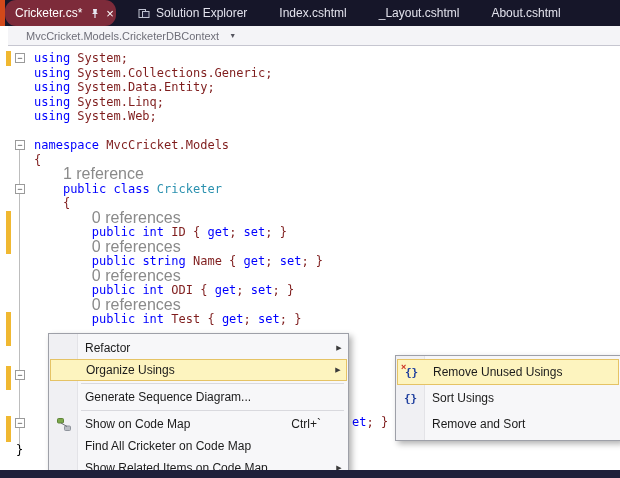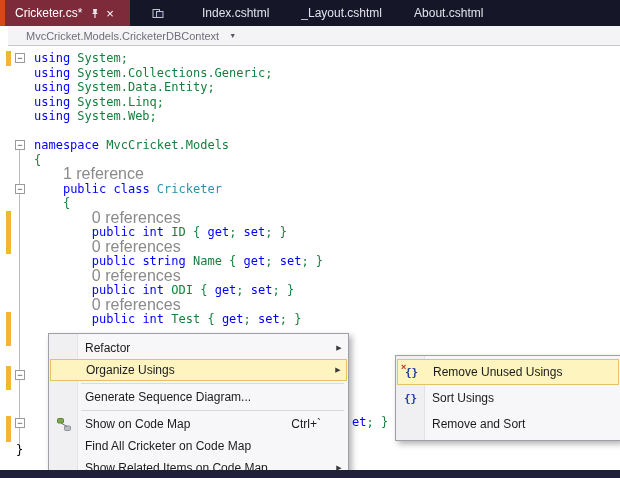--- a/index.html
+++ b/index.html
@@ -5,21 +5,21 @@
   html,body{margin:0;padding:0;background:#fff;}
   .screen{position:relative;width:620px;height:478px;overflow:hidden;background:#fff;
           font-family:"Liberation Sans",sans-serif;}
 
   
   .tabbar{position:absolute;top:0;left:0;right:0;height:26px;
           background:var(--c-tab-bar-bg,#161629);display:flex;align-items:stretch;}
   .accent{width:5px;background:var(--c-accent-strip,#D2491A);flex:none;}
   .tab{display:flex;align-items:center;padding:0 10px;color:#E2E2EC;font-size:12px;
        white-space:nowrap;cursor:default;}
-  .tab.active{background:var(--c-active-tab-bg,#7D2B3A);color:#fff;padding-right:16px;}
+  .tab.active{background:var(--c-active-tab-bg,#7D2B3A);color:#fff;padding-right:2px;border-radius:11px;}
   .tab:not(.active){margin-left:12px;}
   .pin{margin-left:8px;display:flex;align-items:center;}
   .closex{margin-left:6px;font-size:13px;line-height:1;color:#fff;}
   .se-icon{margin-right:6px;display:flex;align-items:center;}
 
   
   .navbar{position:absolute;top:26px;left:8px;right:0;height:20px;background:#F4F4F7;
           border-bottom:1px solid #C6C6D0;display:flex;align-items:center;
           padding-left:18px;color:#6E6E78;font-size:11px;box-sizing:border-box;}
   .nav-caret{margin-left:10px;font-size:7px;color:#55555F;}
@@ -33,21 +33,21 @@
   .change-bar{position:absolute;left:6px;top:0;width:5px;height:100%;
               background:var(--c-change-bar,#F0B831);}
   .fold-box{position:absolute;left:15px;top:2px;width:10px;height:10px;
             border:1px solid #9A9A9A;background:#fff;font-size:9px;line-height:8px;
             text-align:center;color:#333;box-sizing:border-box;
             font-family:"Liberation Sans",sans-serif;z-index:2;}
   .lens{font-family:Liberation Sans, sans-serif;font-size:16px;
         color:var(--c-codelens,#8A8A8A);}
   .tk-kw{color:var(--c-keyword,#0000FF);}
   .tk-type{color:var(--c-type-name,#2B91AF);}
-  .tk-pl{color:#15803d;}
+  .tk-pl{color:#7f1d1d;}
   .guide-line{position:absolute;left:19px;top:103px;width:1px;height:294px;
               background:#BDBDBD;}
   .chg-x{position:absolute;left:6px;width:5px;background:var(--c-change-bar,#F0B831);}
   .frag{position:absolute;white-space:pre;}
   .ns-brace{position:absolute;left:16px;top:396px;}
 
   
   .menu{position:absolute;border:1px solid #9EA0A8;box-shadow:3px 3px 6px rgba(0,0,0,.3);
         box-sizing:border-box;padding:3px 1px;z-index:10;
         background:linear-gradient(to right,#F0F0F3 0,#F0F0F3 28px,#E3E3E7 28px,
@@ -92,20 +92,21 @@
         </span>
       <span class="closex">×</span>
     </div>
     <div class="tab">
       <span class="se-icon">
           <svg width="12" height="11" viewBox="0 0 12 11">
             <rect x="1" y="1.5" width="6.5" height="8" fill="none" stroke="#BFC3D2"></rect>
             <rect x="4.5" y="3.5" width="6.5" height="6" fill="#20203A" stroke="#BFC3D2"></rect>
           </svg>
         </span>
+      <span class="tab-label">Solution Explorer</span>
     </div>
     <div class="tab">
       <span class="tab-label">Index.cshtml</span>
     </div>
     <div class="tab">
       <span class="tab-label">_Layout.cshtml</span>
     </div>
     <div class="tab">
       <span class="tab-label">About.cshtml</span>
     </div>

